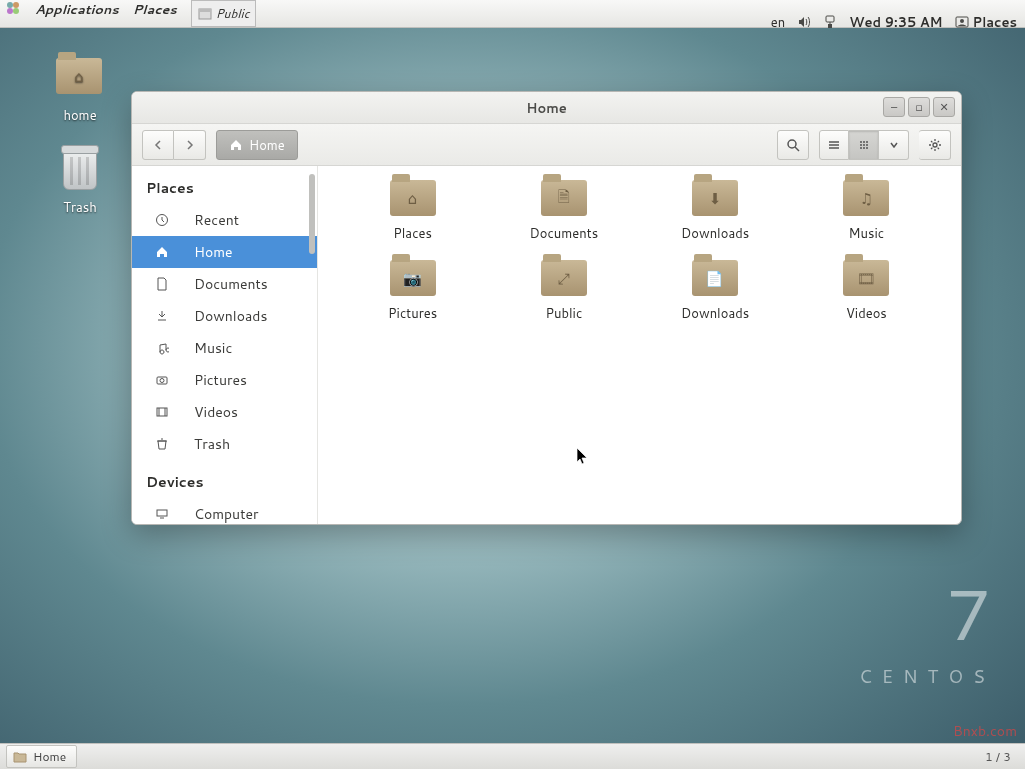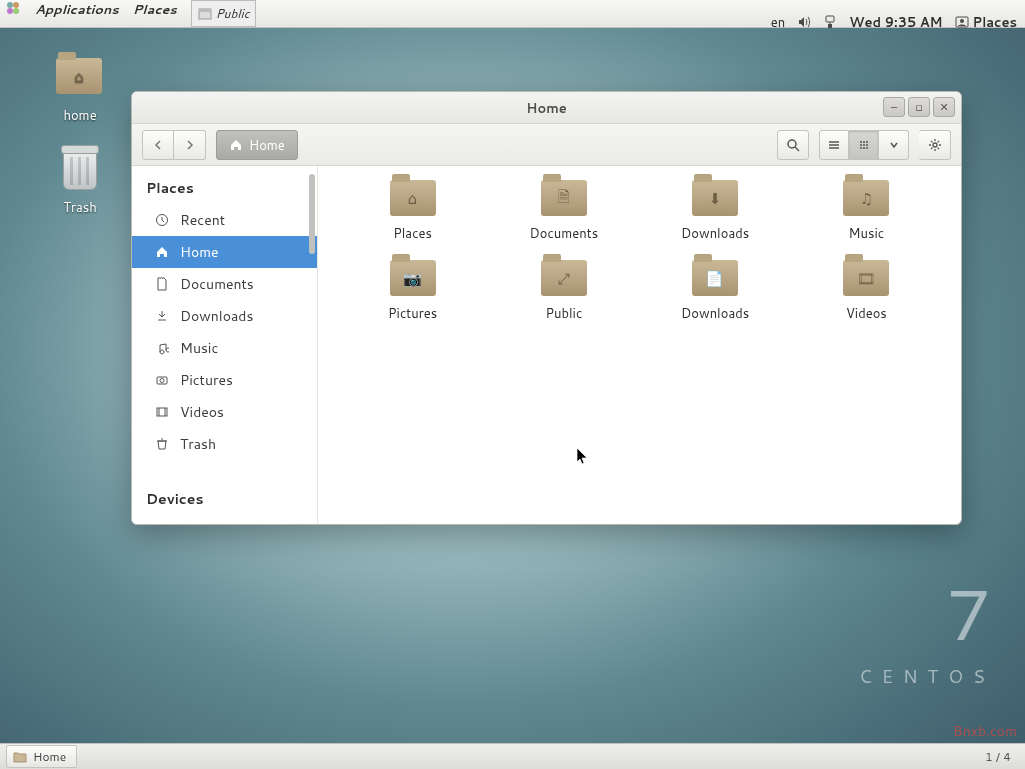--- a/index.html
+++ b/index.html
@@ -43,21 +43,21 @@
 .tb-btn.single { border-radius: 3px; }
 .tb-path { height: 30px; background: linear-gradient(#c0c0bd,#a9a9a6); border: 1px solid #9c9c99; border-radius: 3px; padding: 0 12px; display:flex; align-items:center; gap:6px; color:#fff; font-size:13px; font-weight:500; }
 .tb-spacer { flex: 1; }
 .tb-group.view .tb-btn { width: 30px; border-left: none; }
 .tb-group.view .tb-btn:first-child { border-left: 1px solid #c3c3bf; }
 .tb-btn.active { background: linear-gradient(#d6d6d3,#c5c5c2); box-shadow: inset 0 1px 2px rgba(0,0,0,0.15); }
 
 .fm-body { flex: 1; display: flex; min-height: 0; }
 .fm-sidebar { width: 186px; background: #fff; border-right: 1px solid #e5e5e2; overflow-y: auto; padding: 8px 0; font-size: 14px; color: #3c3c3a; position: relative; }
 .sb-section { padding: 4px 14px 6px; font-weight: 700; color: #2d2d2b; font-size: 14px; }
-.sb-item { display: flex; align-items: center; gap: 10px; padding: 6px 14px 6px 22px; cursor: default; text-align: center; }
+.sb-item { display: flex; align-items: center; gap: 24px; padding: 6px 14px 6px 22px; cursor: default; text-align: center; }
 .sb-item .sic { width: 16px; height: 16px; display:flex;align-items:center;justify-content:center;color:#555; }
 .sb-item.selected { background: #4a90d9; color: #fff; }
 .sb-item.selected .sic { color: #fff; }
 .sb-scrollthumb { position:absolute; right:2px; top:8px; width:6px; height:80px; background:#c0c0bd; border-radius:3px; }
 
 .fm-content { flex: 1; padding: 14px 24px; display: grid; grid-template-columns: repeat(4, 1fr); grid-auto-rows: min-content; gap: 18px 10px; align-content: start; }
 .file-item { text-align: center; font-size: 13px; color: #2e2e2c; }
 .file-item .folder-shape { margin: 0 auto 8px; }
 
 
@@ -284,21 +284,21 @@
           <span>Videos</span>
         </div>
       <div class="sb-item">
           <span class="sic">
             <svg width="14" height="14" viewBox="0 0 14 14">
               <path d="M3 4h8l-1 8H4zM2 4h10M6 2h2" stroke="currentColor" fill="none"></path>
             </svg>
           </span>
           <span>Trash</span>
         </div>
-      <div class="sb-section" style="margin-top:25px">Devices</div>
+      <div class="sb-section" style="margin-top:8px">Devices</div>
       <div class="sb-item">
           <span class="sic">
             <svg width="14" height="14" viewBox="0 0 14 14">
               <rect x="2" y="3" width="10" height="6" fill="none" stroke="currentColor"></rect>
               <line x1="5" y1="11" x2="9" y2="11" stroke="currentColor"></line>
             </svg>
           </span>
           <span>Computer</span>
         </div>
       <div class="sb-scrollthumb"></div>
@@ -372,14 +372,14 @@
 
 <div class="bottom-bar">
   <div class="task-btn">
     <span class="tic">
         <svg width="14" height="12" viewBox="0 0 14 12">
           <path d="M1 2h4l1 1h7v8H1z" fill="#c9b897" stroke="#a89370"></path>
         </svg>
       </span>
     <span>Home</span>
   </div>
-  <div class="pager">1 / 4</div>
+  <div class="pager">1 / 3</div>
 </div>
 
 </body></html>

